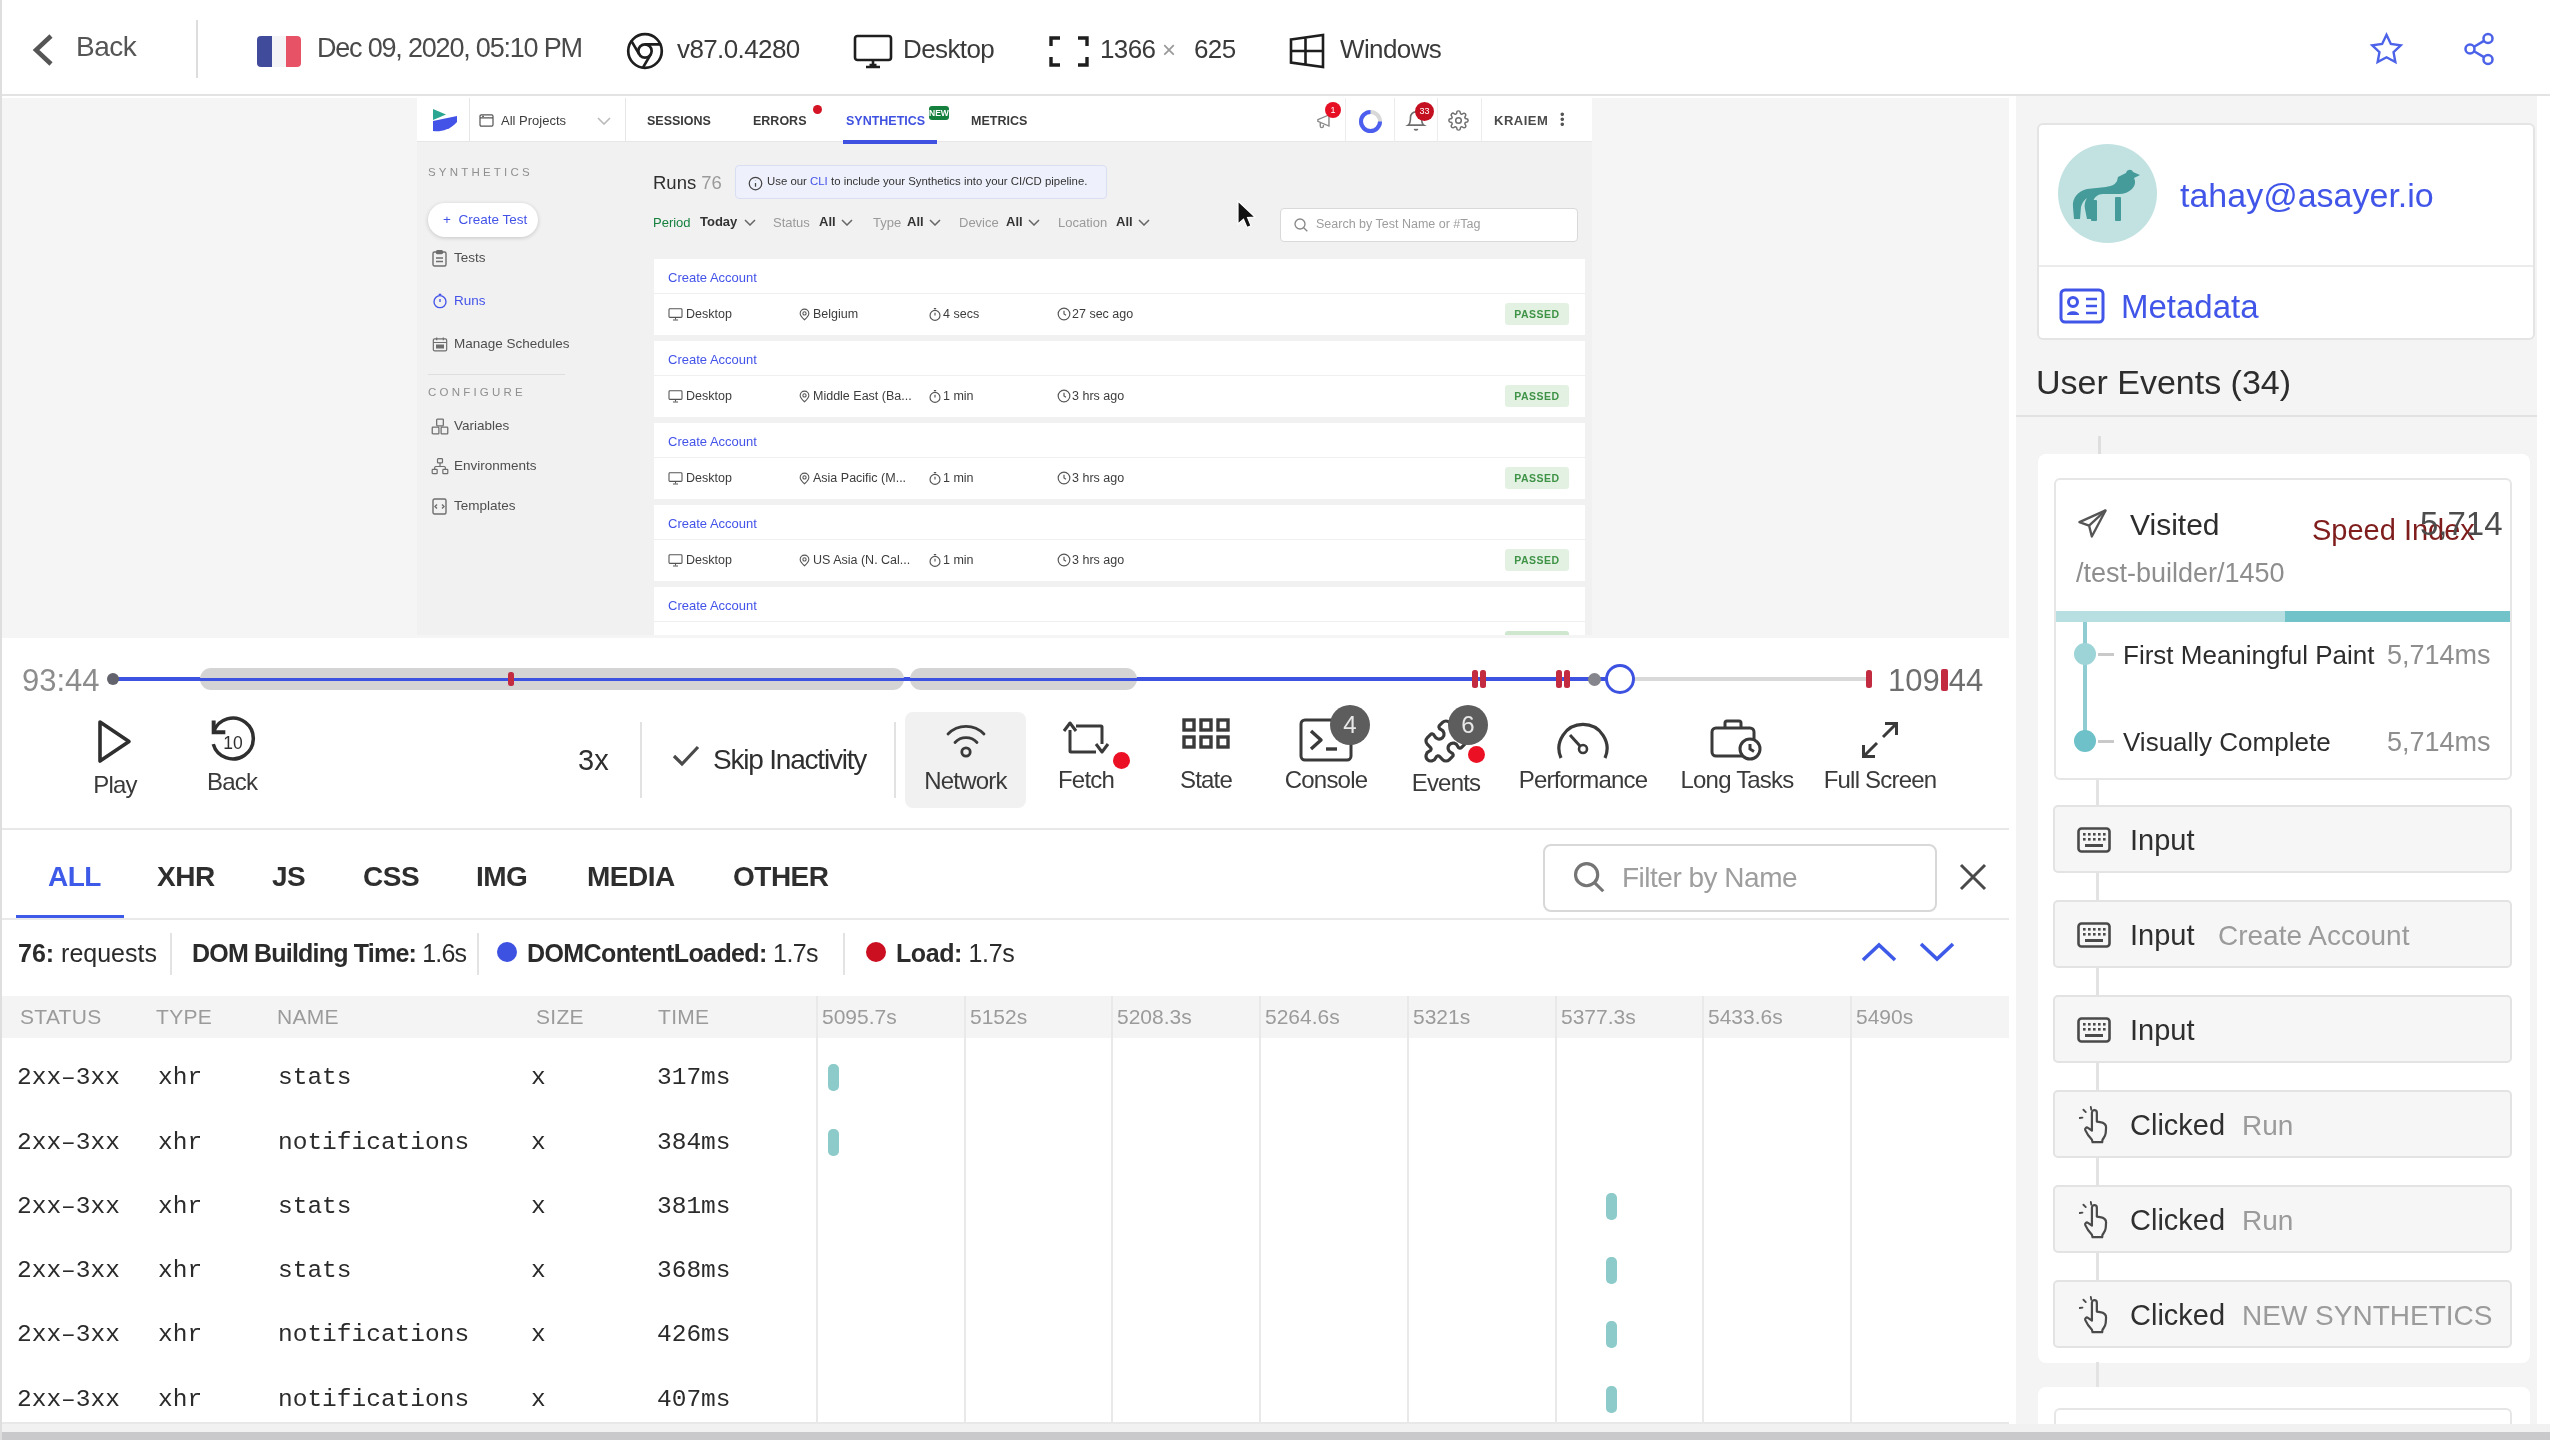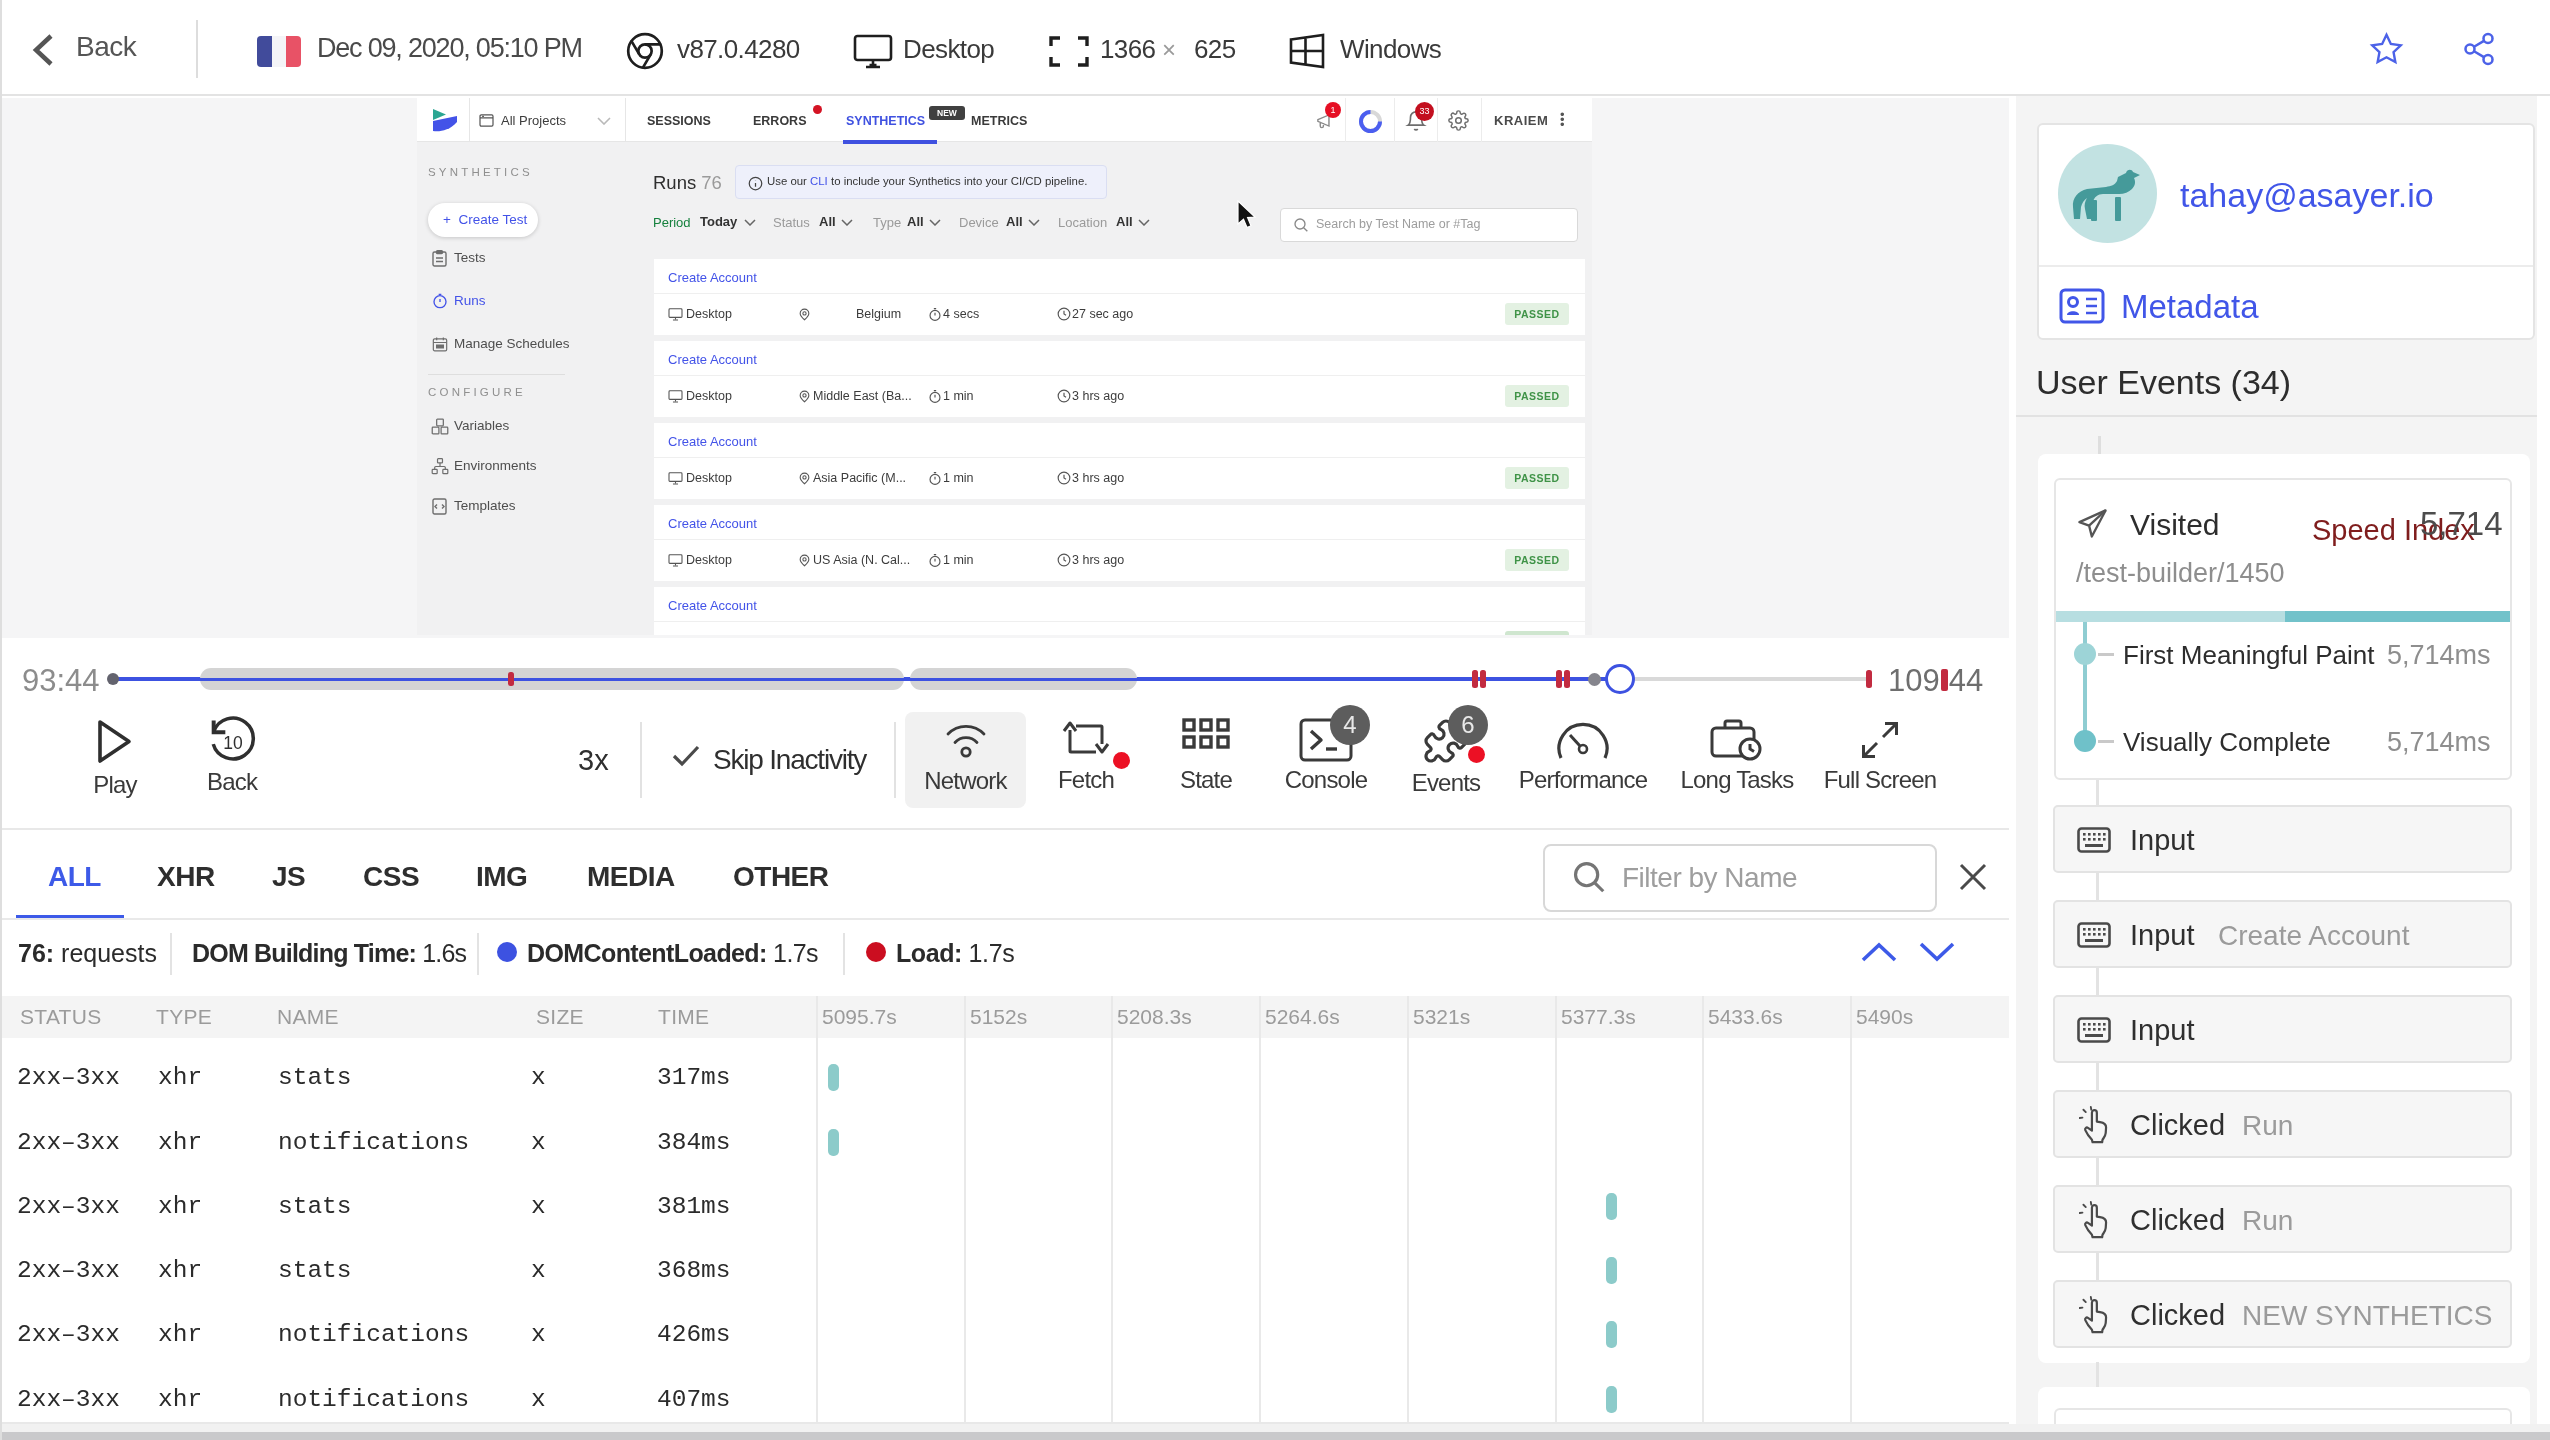--- a/index.html
+++ b/index.html
@@ -117,21 +117,21 @@
       </svg>
   <div class="abs" style="left:84px;top:15px;font-size:13px;color:#3c3c3c;">All Projects</div>
   <svg class="abs" style="left:180px;top:19px" width="14" height="8" viewBox="0 0 14 8" fill="none" stroke="#b9b9b9" stroke-width="1.6">
         <path d="M1 1 L7 7 L13 1"></path>
       </svg>
   <div class="abs" style="left:208px;top:0;width:1px;height:44px;background:#e6e6e6;"></div>
   <div class="abs" style="left:230px;top:16px;font-size:12.5px;font-weight:700;color:#3a3a3a;">SESSIONS</div>
   <div class="abs" style="left:336px;top:16px;font-size:12.5px;font-weight:700;color:#3a3a3a;">ERRORS</div>
   <div class="abs" style="left:396px;top:7px;width:9px;height:9px;border-radius:50%;background:#d41324;"></div>
   <div class="abs" style="left:429px;top:16px;font-size:12.5px;font-weight:700;color:#3f51e0;">SYNTHETICS</div>
-  <div class="abs" style="left:512px;top:8px;font-size:8.5px;font-weight:700;color:#fff;background:#404040;border-radius:3px;padding:2px 8px;">NEW</div>
+  <div class="abs" style="left:512px;top:8px;font-size:8.5px;font-weight:700;color:#fff;background:#15803d;border-radius:3px;padding:2px 0;">NEW</div>
   <div class="abs" style="left:426px;top:42px;width:94px;height:3.5px;background:#3f51e0;"></div>
   <div class="abs" style="left:554px;top:16px;font-size:12.5px;font-weight:700;color:#3a3a3a;">METRICS</div>
   <svg class="abs" style="left:898px;top:13px" width="20" height="19" viewBox="0 0 24 24" fill="none" stroke="#8a8a8a" stroke-width="1.8">
         <path d="M3 11 L17 5 V19 L3 13 Z M6 13.5 V19 a2 2 0 0 0 4 0 V15"></path>
       </svg>
   <div class="abs" style="left:908px;top:4px;width:16px;height:16px;border-radius:50%;background:#e60f24;color:#fff;font-size:9px;text-align:center;line-height:16px;">1</div>
   <div class="abs" style="left:928px;top:0;width:1px;height:44px;background:#ececec;"></div>
   <svg class="abs" style="left:941px;top:11px" width="25" height="25" viewBox="0 0 25 25">
         <circle cx="12.5" cy="12.5" r="9.5" fill="none" stroke="#d8d8d8" stroke-width="4"></circle>
         <path d="M12.5 3 a9.5 9.5 0 1 0 9.5 9.5" fill="none" stroke="#4b5ef0" stroke-width="4"></path>
@@ -237,21 +237,21 @@
     <div class="ri">
           <svg class="dsk" width="15" height="13" viewBox="0 0 40 36" fill="none" stroke="#555" stroke-width="3">
             <rect x="2" y="2" width="36" height="24" rx="2.5"></rect>
             <path d="M20 26 L20 31 M13 33 L27 33"></path>
           </svg>
           <span class="rt">Desktop</span>
     <svg class="pin" width="13" height="15" viewBox="0 0 24 24" fill="none" stroke="#555" stroke-width="2">
             <path d="M12 21.7 C17.3 17 20 13 20 10 a8 8 0 1 0 -16 0 c0 3 2.7 7 8 11.7 z"></path>
             <circle cx="12" cy="10" r="3"></circle>
           </svg>
-          <span class="rt" style="left:159px;margin-left:43px;">Belgium</span>
+          <span class="rt" style="left:159px;">Belgium</span>
     <svg class="swa" width="14" height="15" viewBox="0 0 24 24" fill="none" stroke="#555" stroke-width="2">
             <circle cx="12" cy="13.5" r="8.5"></circle>
             <path d="M12 9 v4.5 M10 2 h4"></path>
           </svg>
           <span class="rt" style="left:289px;">4 secs</span>
     <svg class="clk" width="14" height="14" viewBox="0 0 24 24" fill="none" stroke="#555" stroke-width="2">
             <circle cx="12" cy="12" r="10"></circle>
             <path d="M12 6.5 V12 L15.5 14"></path>
           </svg>
           <span class="rt" style="left:418px;">27 sec ago</span>

